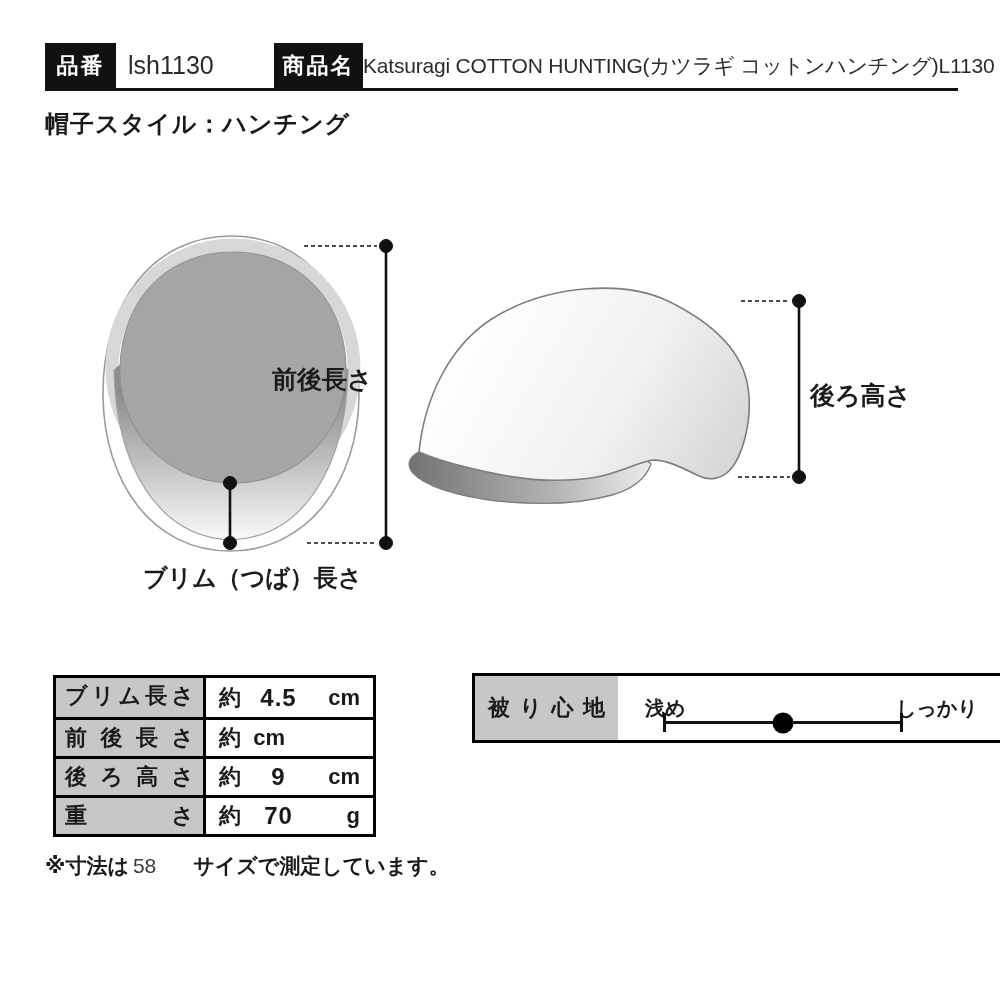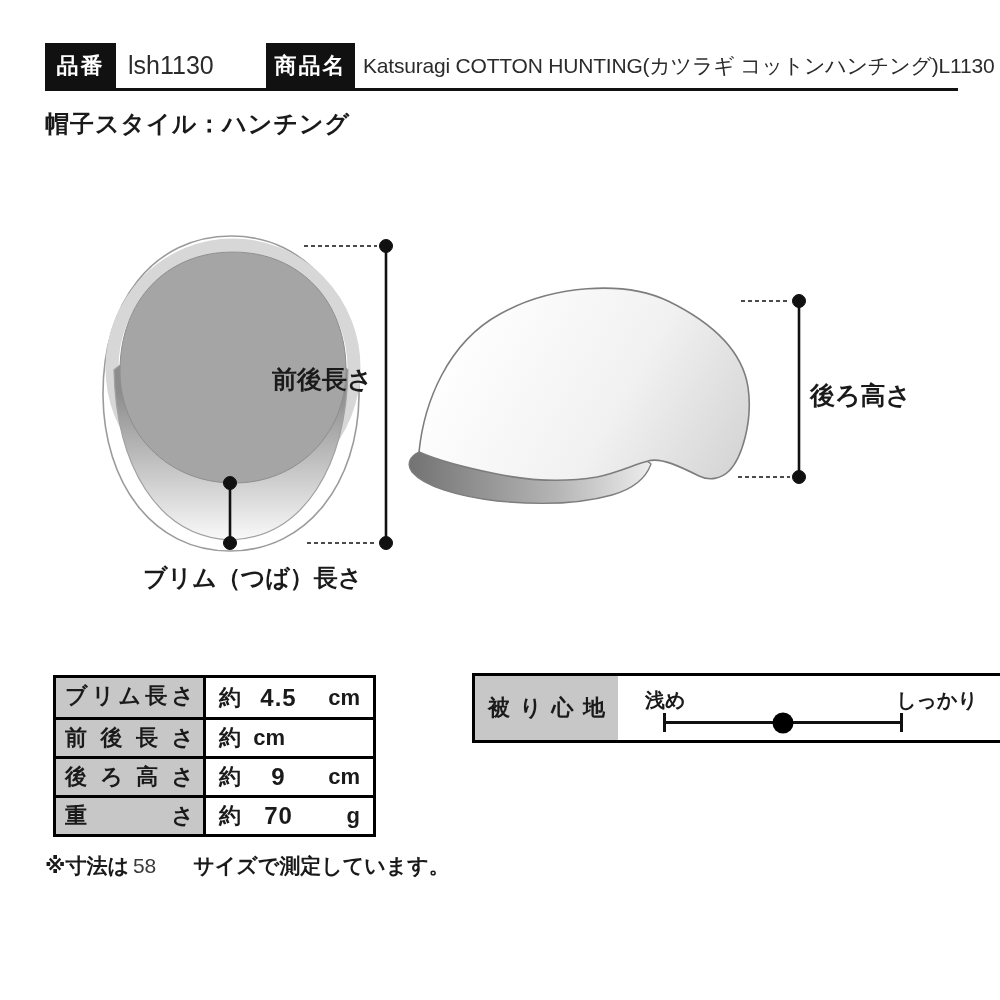--- a/index.html
+++ b/index.html
@@ -10,21 +10,21 @@
     overflow:hidden;
   }
 
   
   .label-box {
     position:absolute; top:43px; height:45px; background:#111111;
     color:#ffffff; font-size:22px; font-weight:bold;
     display:flex; align-items:center; justify-content:center; letter-spacing:2px;
   }
   #box-hinban { left:45px; width:71px; }
-  #box-shohinmei { left:266px; width:89px; }
+  #box-shohinmei { left:274px; width:89px; }
   .header-value {
     position:absolute; top:43px; height:45px; display:flex; align-items:center;
     color:#2b2b2b; white-space:nowrap;
   }
   #val-hinban { left:128px; font-size:25px; }
   #val-shohinmei { left:363px; font-size:21px; letter-spacing:-0.2px; }
   .header-underline {
     position:absolute; left:45px; top:88px; width:913px; height:3px; background:#111111;
   }
 
@@ -64,21 +64,21 @@
   
   .comfort-box {
     position:absolute; left:472px; top:673px; width:531px; height:70px;
     border:3px solid #000; display:grid; grid-template-columns:143px 1fr;
   }
   .comfort-label {
     background:#c7c7c7; font-size:22px; font-weight:bold;
     line-height:64px; padding:0 13px; text-align:justify; text-align-last:justify;
   }
   .comfort-scale { position:relative; background:#fff; }
-  .scale-end-label { position:absolute; top:11px; font-size:20px; font-weight:bold; white-space:nowrap; }
+  .scale-end-label { position:absolute; top:19px; font-size:20px; font-weight:bold; white-space:nowrap; }
   #scale-left-label { left:27px; }
   #scale-right-label { right:22px; }
   .scale-line {
     position:absolute; left:45px; top:45px; width:240px; height:3px; background:#111;
   }
   .scale-line::before, .scale-line::after {
     content:""; position:absolute; top:-8px; width:3px; height:19px; background:#111;
   }
   .scale-line::before { left:0; }
   .scale-line::after { right:0; }

